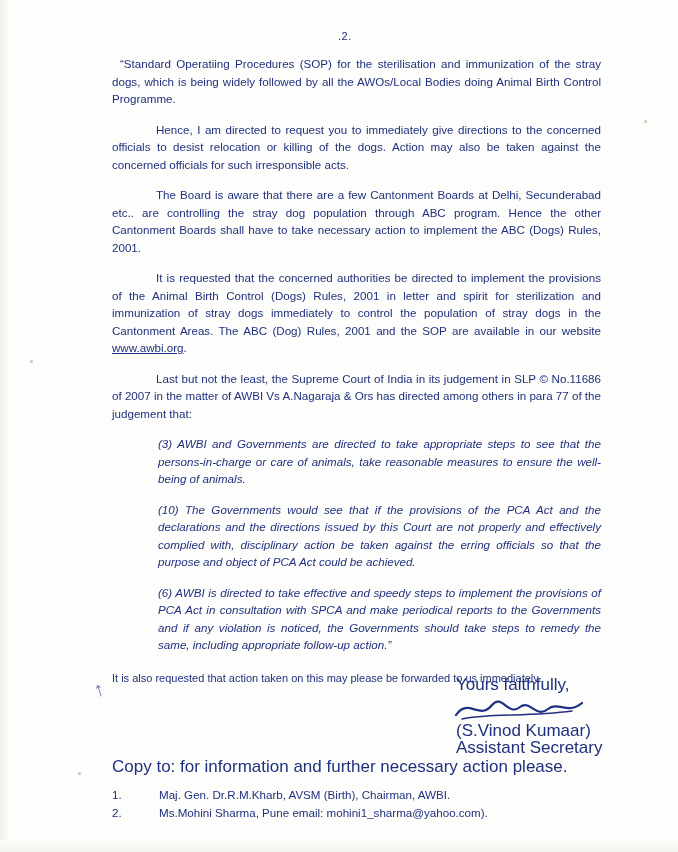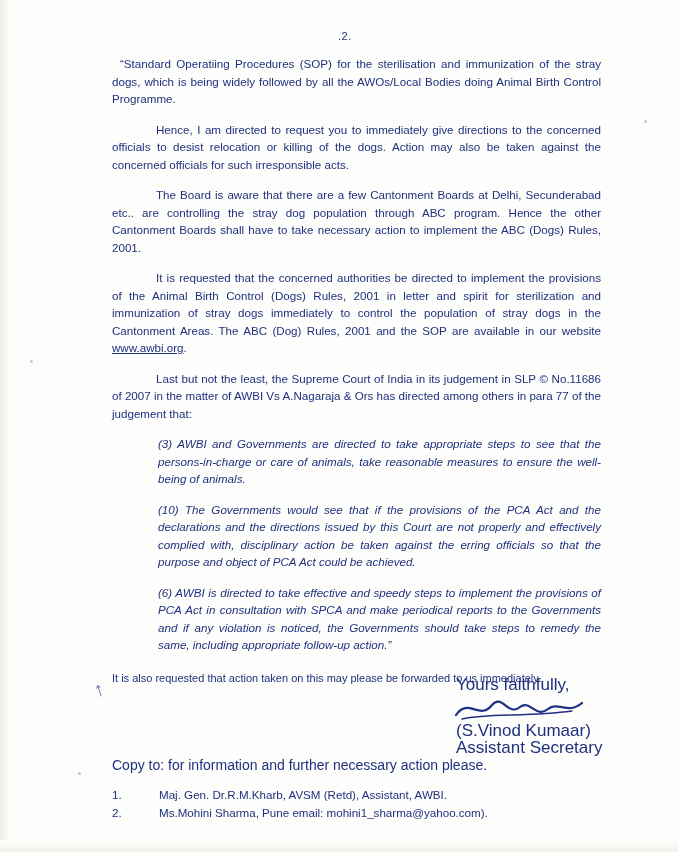--- a/index.html
+++ b/index.html
@@ -95,21 +95,21 @@
     margin: 2px 0 1px 10px;
   }
   .sign-scribble svg { position: absolute; left: 0; top: -4px; }
   .sign-name { margin-left: 16px; }
   .sign-title { margin-left: 16px; }
 
   .copy-to {
     position: absolute;
     left: 112px;
     top: 757px;
-    font-size: 14px;
+    font-size: 17px;
     color: #20307e;
   }
 
   .cc-list {
     position: absolute;
     left: 112px;
     top: 786px;
     width: 500px;
     font-size: 11.6px;
     line-height: 18px;
@@ -179,20 +179,20 @@
     </div>
     <div class="sign-name">(S.Vinod Kumaar)</div>
     <div class="sign-title">Assistant Secretary</div>
   </div>
 
   <div class="copy-to">Copy to: for information and further necessary action please.</div>
 
   <div class="cc-list">
     <div class="cc-row">
       <span class="cc-num">1.</span>
-      <span class="cc-text">Maj. Gen. Dr.R.M.Kharb, AVSM (Retd), Assistant, AWBI.</span>
+      <span class="cc-text">Maj. Gen. Dr.R.M.Kharb, AVSM (Birth), Chairman, AWBI.</span>
     </div>
     <div class="cc-row">
       <span class="cc-num">2.</span>
       <span class="cc-text">Ms.Mohini Sharma, Pune email: mohini1_sharma@yahoo.com).</span>
     </div>
   </div>
 </div>
 
 </body></html>

